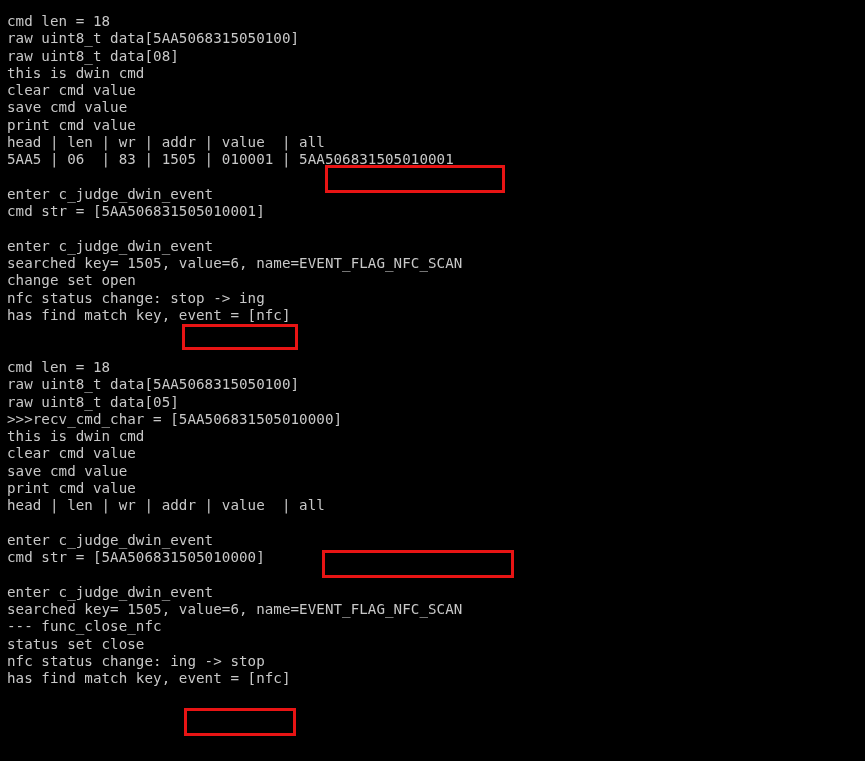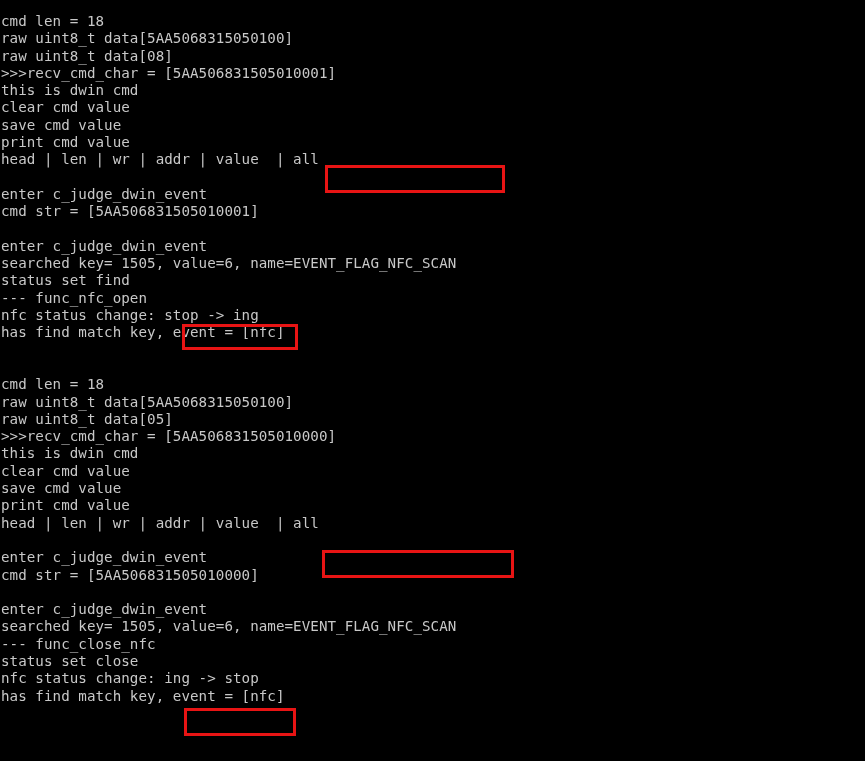--- a/index.html
+++ b/index.html
@@ -13,21 +13,21 @@
     overflow: hidden;
     font-family: "DejaVu Sans Mono", "Liberation Mono", monospace;
   }
 
   #terminal {
     position: relative;
     width: 865px;
     height: 761px;
     background: #000000;
     box-sizing: border-box;
-    padding: 13px 0 0 1px;
+    padding: 13px 0 0 7px;
   }
 
   .console-line {
     position: relative;
     height: 17.3px;
     line-height: 17.3px;
     font-size: 14.2px;
     letter-spacing: 0.05px;
     color: #c8c8c8;
     white-space: pre;
@@ -48,34 +48,33 @@
   }
 </style>
 </head>
 <body>
 
 <div id="terminal">
   <div id="console-output">
       <div class="console-line">cmd len = 18</div>
       <div class="console-line">raw uint8_t data[5AA5068315050100]</div>
       <div class="console-line">raw uint8_t data[08]</div>
-      <div class="console-line">&gt;&gt;&gt;recv_cmd_char = [5AA506831505010001]</div>
       <div class="console-line">this is dwin cmd</div>
       <div class="console-line">clear cmd value</div>
       <div class="console-line">save cmd value</div>
       <div class="console-line">print cmd value</div>
       <div class="console-line">head | len | wr | addr | value  | all</div>
+      <div class="console-line">5AA5 | 06  | 83 | 1505 | 010001 | 5AA506831505010001</div>
       <div class="console-line blank">&nbsp;</div>
       <div class="console-line">enter c_judge_dwin_event</div>
       <div class="console-line">cmd str = [5AA506831505010001]</div>
       <div class="console-line blank">&nbsp;</div>
       <div class="console-line">enter c_judge_dwin_event</div>
       <div class="console-line">searched key= 1505, value=6, name=EVENT_FLAG_NFC_SCAN</div>
-      <div class="console-line">status set find</div>
-      <div class="console-line">--- func_nfc_open</div>
+      <div class="console-line">change set open</div>
       <div class="console-line">nfc status change: stop -&gt; ing</div>
       <div class="console-line">has find match key, event = [nfc]</div>
       <div class="console-line blank">&nbsp;</div>
       <div class="console-line blank">&nbsp;</div>
       <div class="console-line">cmd len = 18</div>
       <div class="console-line">raw uint8_t data[5AA5068315050100]</div>
       <div class="console-line">raw uint8_t data[05]</div>
       <div class="console-line">&gt;&gt;&gt;recv_cmd_char = [5AA506831505010000]</div>
       <div class="console-line">this is dwin cmd</div>
       <div class="console-line">clear cmd value</div>

